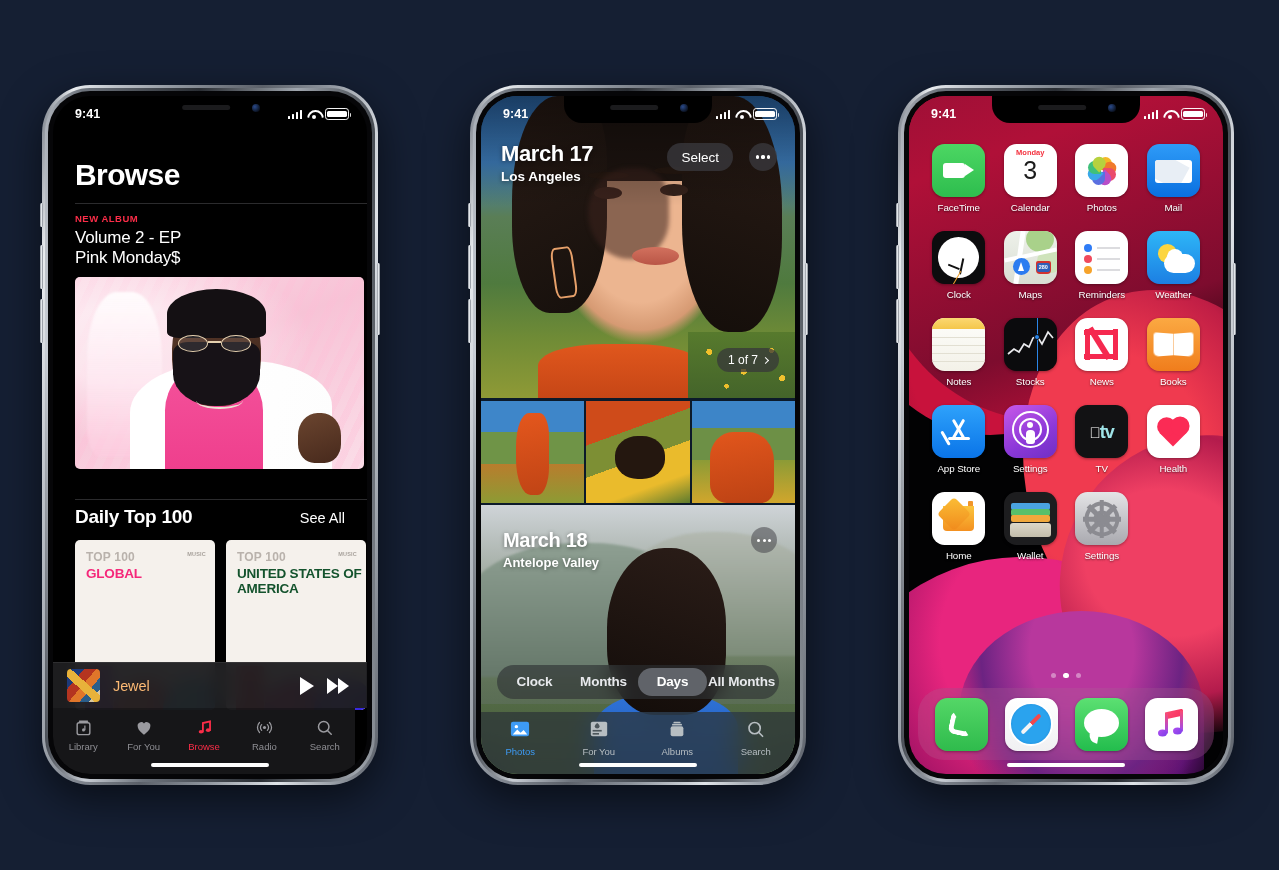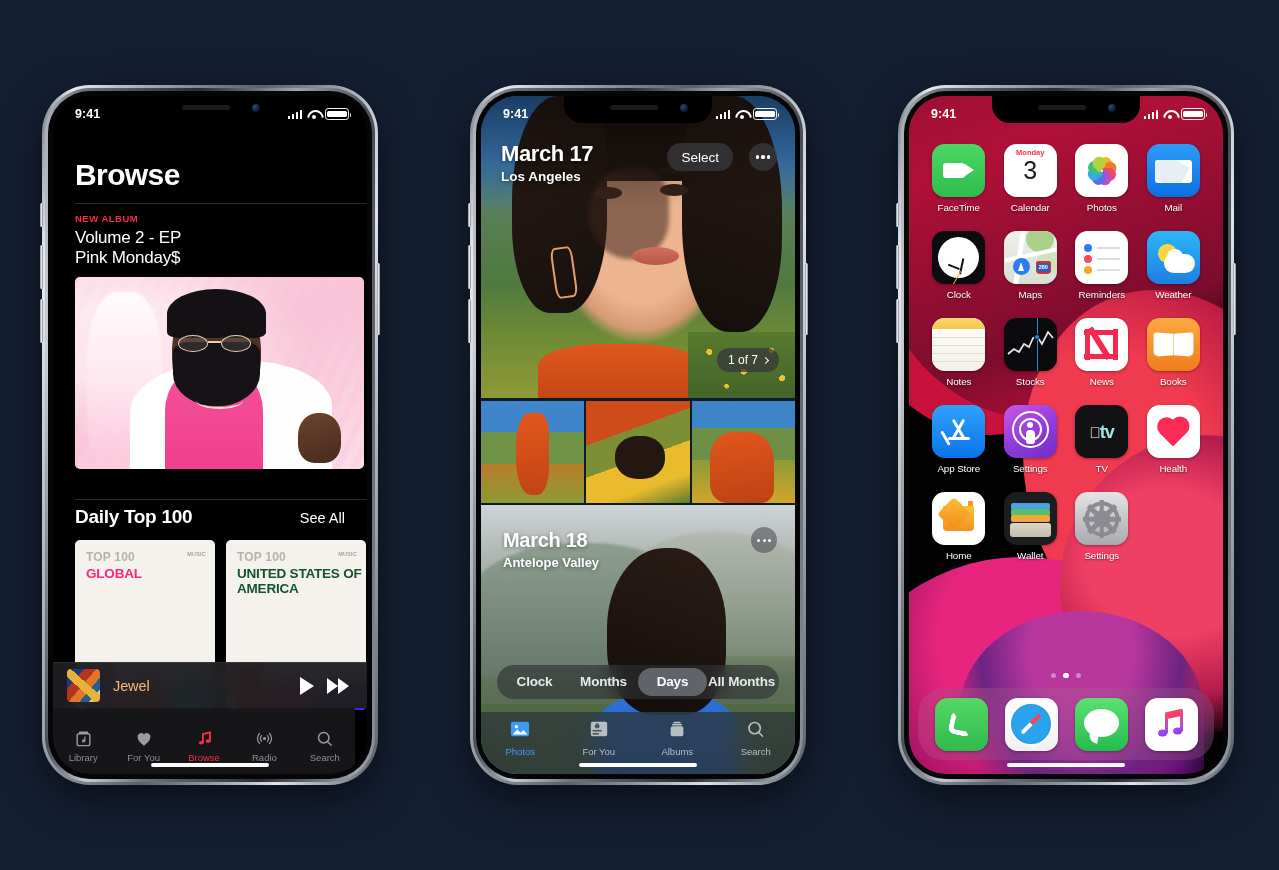--- a/index.html
+++ b/index.html
@@ -171,21 +171,21 @@
   .mini .title { flex:1; color:#fdba74; font-size:14.5px; letter-spacing:-.1px; }
   .icn-play { width:0;height:0;border-left:14px solid #fff;border-top:9px solid transparent;
               border-bottom:9px solid transparent; }
   .icn-ff { display:flex; gap:0px; }
   .icn-ff i { width:0;height:0;border-left:11px solid #fff;border-top:8px solid transparent;
               border-bottom:8px solid transparent; }
 
   
   .tabbar {
     position:absolute; left:0; right:12px; bottom:0; height:66px;
-    background:rgba(22,22,24,.98); display:flex; align-items:center;
+    background:rgba(22,22,24,.98); display:flex; align-items:flex-start;
     padding-top:8px;
   }
   .tab { flex:1; display:flex; flex-direction:column; align-items:center; gap:3px; }
   .tab .lbl { font-size:9.5px; color:#8e8e93; }
   .tab.active .lbl { color:#fa2d48; }
   .tab .gi { height:22px; display:flex; align-items:center; justify-content:center; }
 
   
   #phone-photos .screen { background:#0c1a2a; }
   .ph-hero { position:absolute; top:0; left:0; right:0; height:302px; overflow:hidden; }

